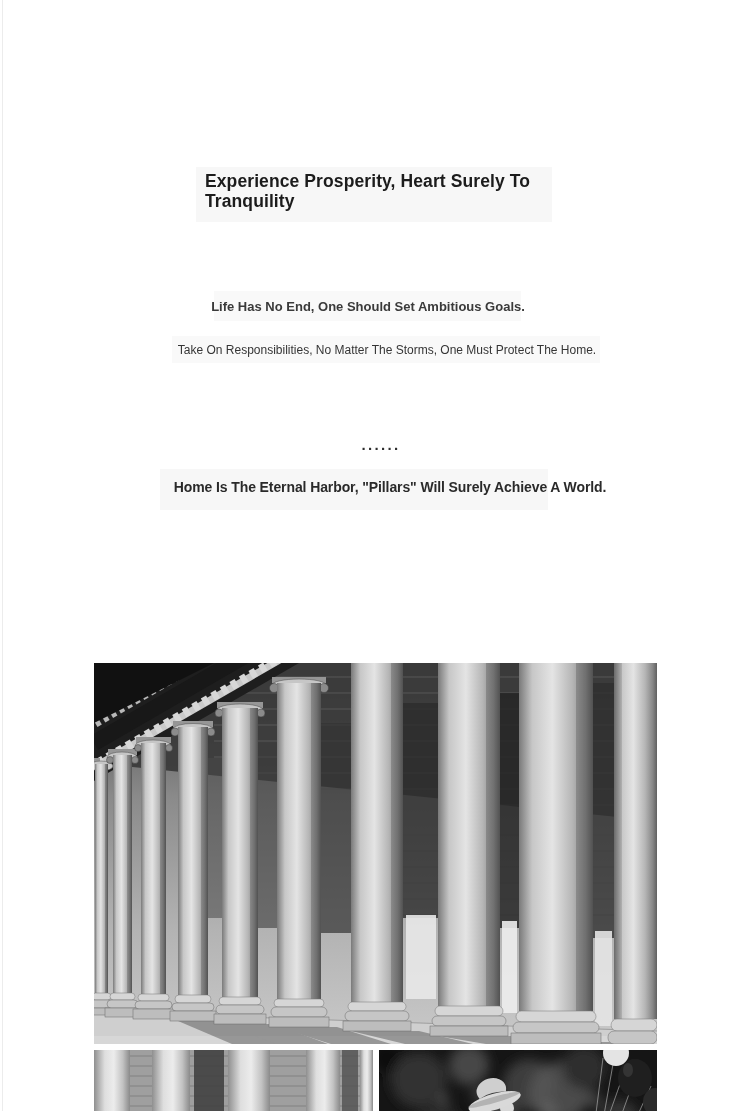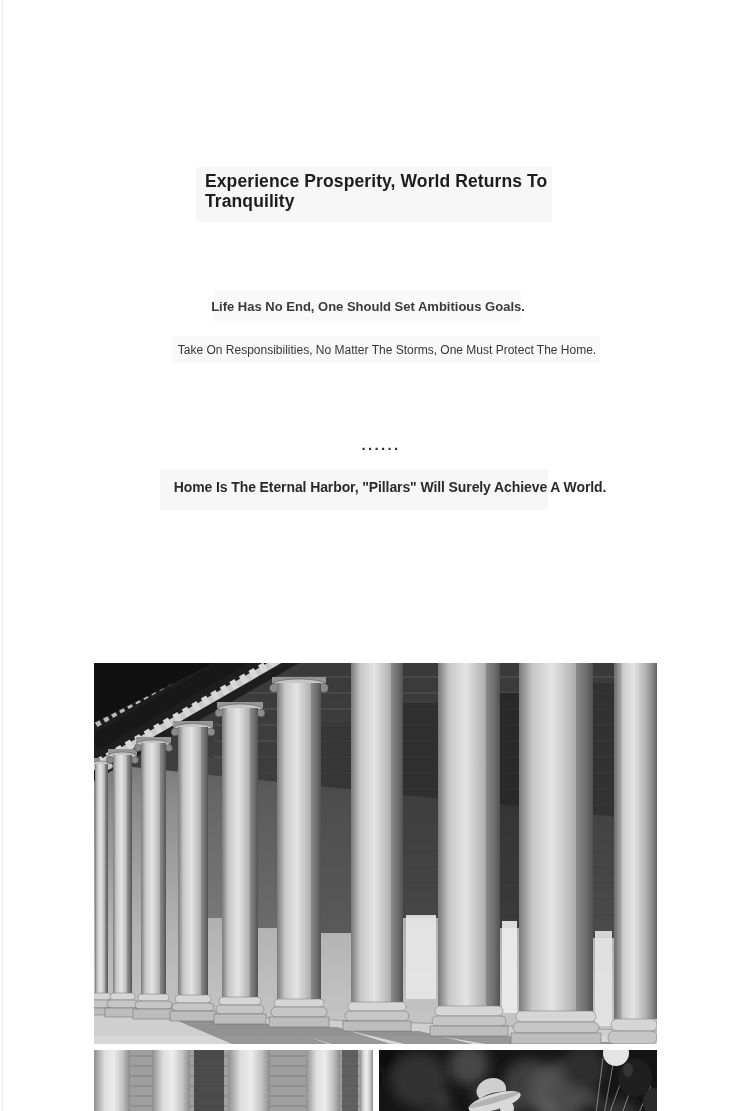--- a/index.html
+++ b/index.html
@@ -57,21 +57,21 @@
   figure svg { display: block; width: 100%; height: 100%; }
 </style>
 </head>
 <body>
 
 <div class="page">
 
   <div class="edge-line"></div>
 
   <div class="hl" style="left:196px; top:167px; width:356px; height:55px;"></div>
-  <h1 class="title">Experience Prosperity, World Returns To Tranquility</h1>
+  <h1 class="title">Experience Prosperity, Heart Surely To Tranquility</h1>
 
   <div class="hl" style="left:214px; top:291px; width:307px; height:30px; background:#f9f9f9;"></div>
   <p class="lead1">Life Has No End, One Should Set Ambitious Goals.</p>
 
   <div class="hl" style="left:172px; top:336px; width:428px; height:27px; background:#f9f9f9;"></div>
   <p class="lead2">Take On Responsibilities, No Matter The Storms, One Must Protect The Home.</p>
 
   <p class="dots">······</p>
 
   <div class="hl" style="left:160px; top:469px; width:388px; height:41px;"></div>

